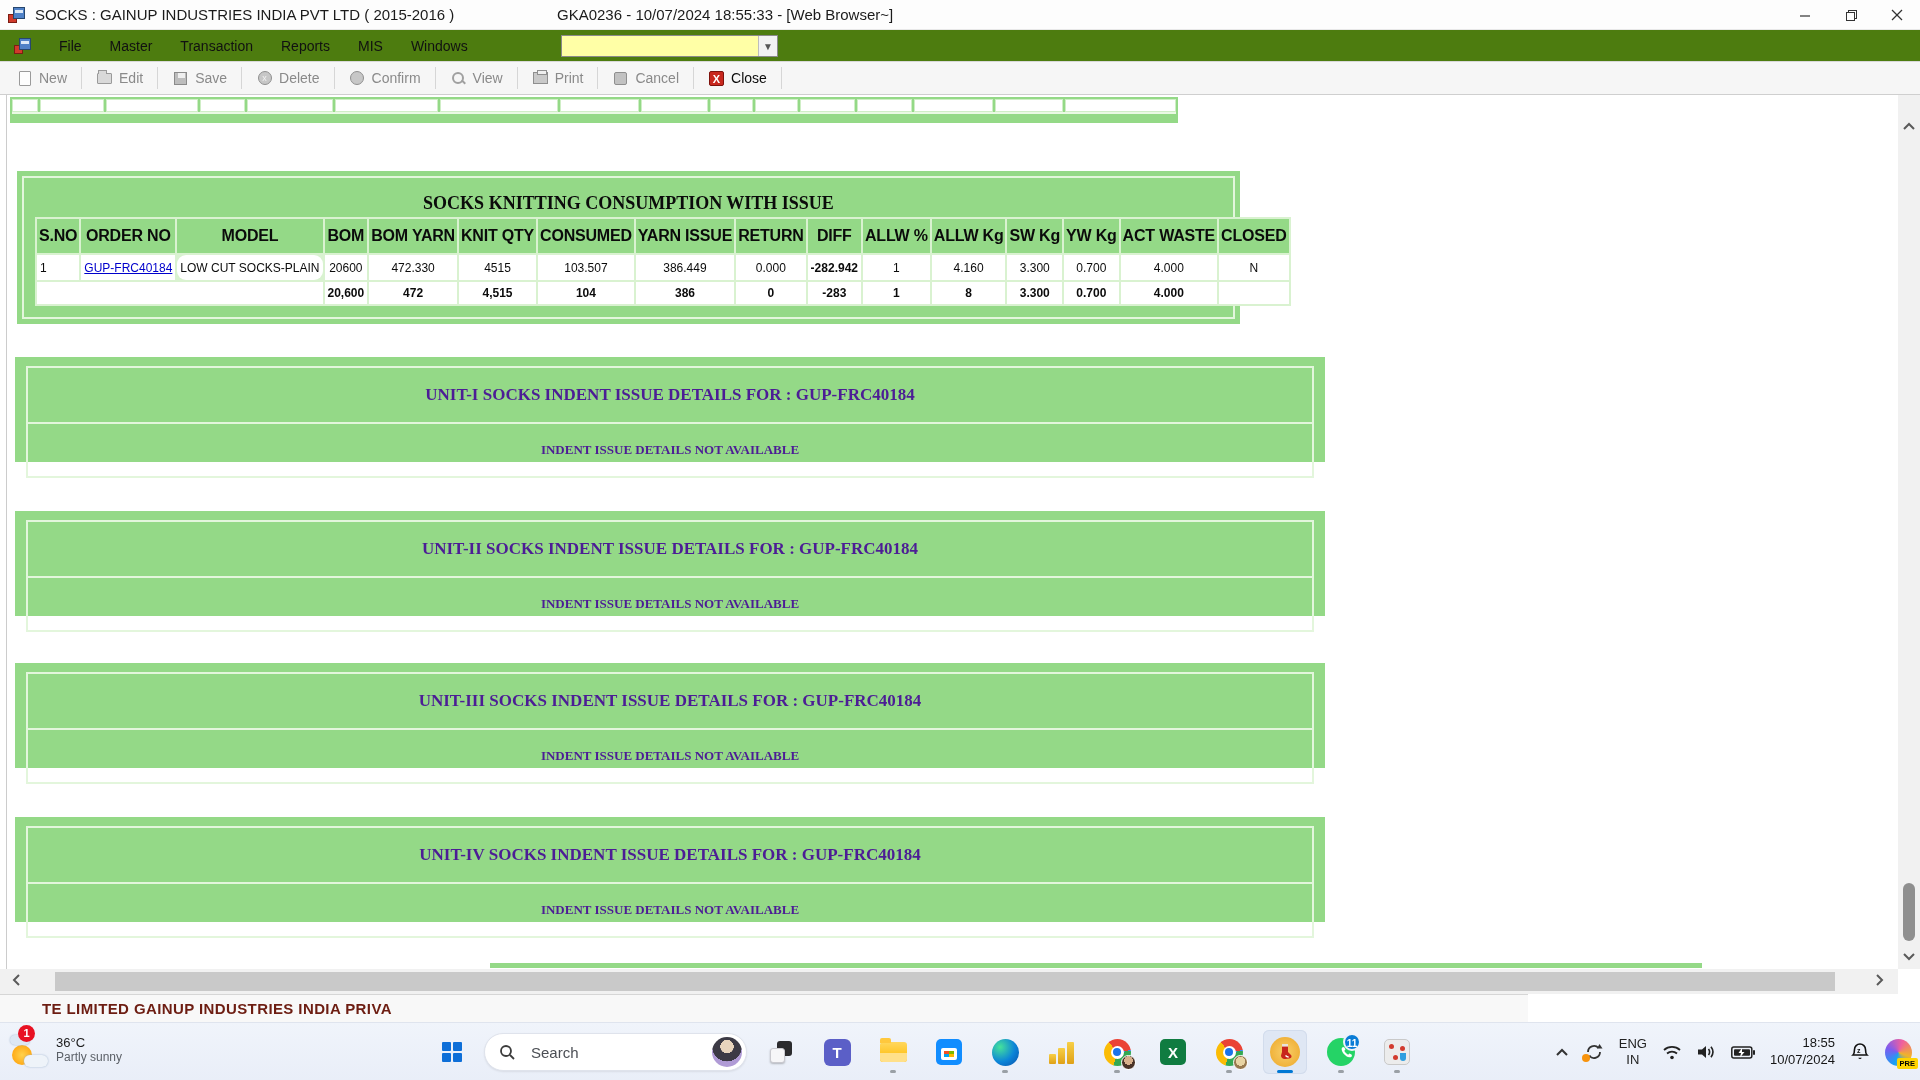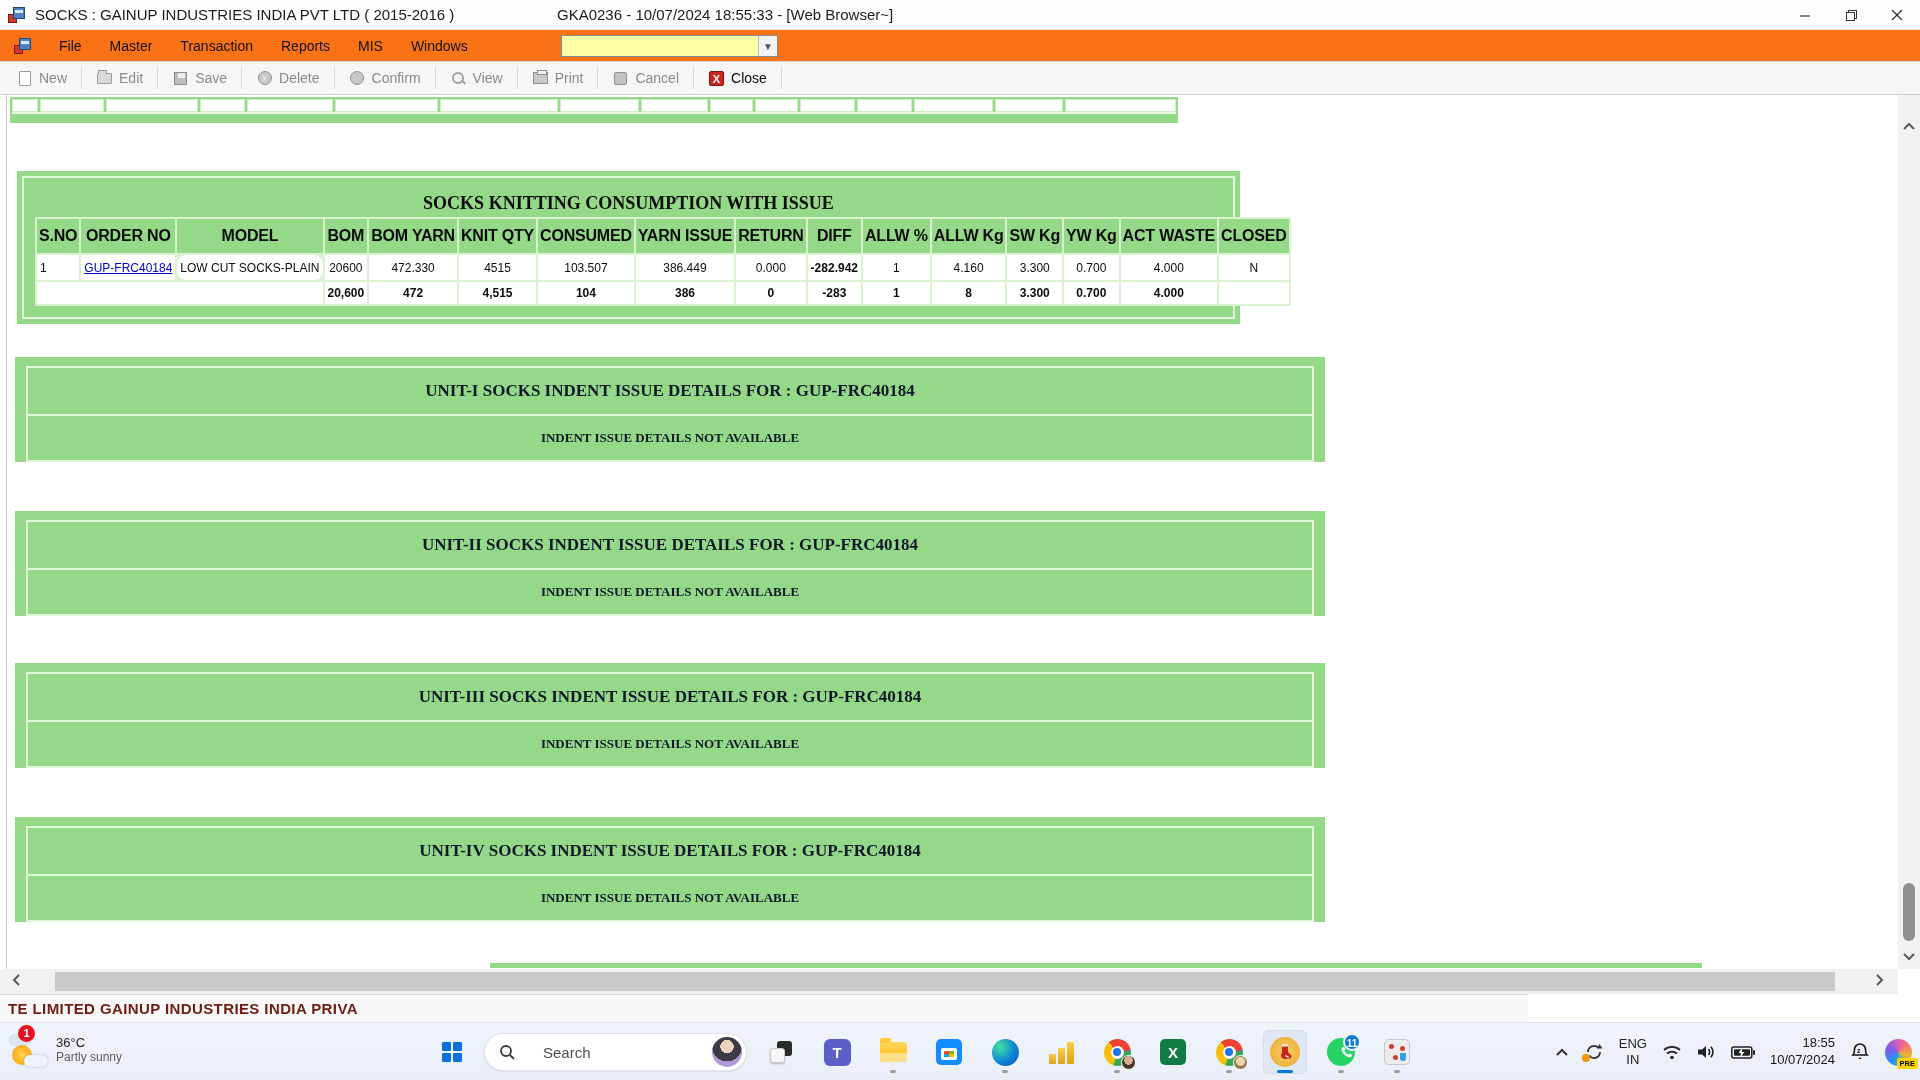--- a/index.html
+++ b/index.html
@@ -21,21 +21,21 @@
   .appicon{position:relative;width:17px;height:16px;margin-left:8px;flex:0 0 auto;}
   .appicon .blue{position:absolute;right:0;top:0;width:12px;height:12px;background:#4f81c7;border:1px solid #27476e;}
   .appicon .blue::before{content:"";position:absolute;left:1px;top:2px;right:1px;height:3px;background:#dce9f7;}
   .appicon .red{position:absolute;left:0;bottom:0;width:9px;height:9px;background:#d03a2b;border:1px solid #7c1d13;}
   .title-text{margin-left:10px;font-size:15px;color:#1b1b1b;}
   .session-text{position:absolute;left:557px;top:0;height:30px;line-height:30px;font-size:15px;color:#1b1b1b;}
   .wctrls{position:absolute;right:0;top:0;height:30px;display:flex;}
   .wbtn{width:46px;height:30px;display:flex;align-items:center;justify-content:center;}
 
   
-  .menubar{position:absolute;top:30px;left:0;width:1920px;height:32px;background:#f97316;border-bottom:1px solid #d9d9d9;display:flex;align-items:center;}
+  .menubar{position:absolute;top:30px;left:0;width:1920px;height:32px;background:#4d7c0f;border-bottom:1px solid #d9d9d9;display:flex;align-items:center;}
   .menubar .appicon{margin-left:14px;}
   .menu-items{display:flex;margin-left:14px;}
   .menu-item{padding:0 14px;font-size:14px;color:#111;height:32px;line-height:32px;}
   .combo{position:absolute;left:561px;top:5px;width:217px;height:22px;background:#ffffa6;border:1px solid #8a8a8a;display:flex;}
   .combo .field{flex:1;}
   .combo .arrow{width:19px;background:#f2f2f2;border-left:1px solid #bdbdbd;display:flex;align-items:center;justify-content:center;color:#555;font-size:10px;}
   .childctrls{position:absolute;right:8px;top:30px;height:32px;display:flex;align-items:center;gap:10px;}
   .cbtn{width:22px;height:22px;display:flex;align-items:center;justify-content:center;}
 
   
@@ -74,59 +74,59 @@
   table.grid{border-collapse:separate;border-spacing:2px;width:100%;background:var(--green-line);}
   table.grid th{background:var(--green);font-size:16px;font-weight:bold;color:#0b0b0b;height:34px;padding:0 2px;letter-spacing:-0.2px;white-space:nowrap;}
   table.grid td{background:#fff;font-size:12px;color:#0b0b0b;height:25px;text-align:center;padding:0 3px;white-space:nowrap;}
   table.grid tr.totals td{font-weight:bold;height:22px;}
   td.model{text-align:left;border-radius:9px;}
   .order-link{color:var(--link);text-decoration:underline;cursor:pointer;}
   td.diff-neg{background:var(--red);color:var(--redtext);font-weight:bold;}
 
   
   .banner{position:absolute;left:15px;width:1310px;height:105px;background:var(--green);padding:9px 11px;}
-  .banner-row{height:48px;border:2px solid var(--green-pale);display:flex;align-items:center;justify-content:center;font-family:"Liberation Serif",serif;font-weight:bold;color:#0f172a;}
+  .banner-row{height:56px;border:2px solid var(--green-pale);display:flex;align-items:center;justify-content:center;font-family:"Liberation Serif",serif;font-weight:bold;color:#4c1d95;}
   .banner-row.first{border-bottom:none;}
   .banner-title{font-size:17px;}
   .banner-msg{font-size:13px;}
 
   .bottom-stub{position:absolute;left:490px;top:963px;width:1212px;height:5px;background:var(--green);}
 
   
   .vscroll{position:absolute;right:0;top:95px;width:22px;height:874px;background:#f1f1f1;}
   .vscroll .up{position:absolute;top:22px;left:0;width:22px;text-align:center;color:#5a5a5a;}
   .vscroll .down{position:absolute;bottom:4px;left:0;width:22px;text-align:center;color:#5a5a5a;}
   .vscroll .thumb{position:absolute;bottom:28px;left:5px;width:12px;height:58px;background:#8f8f8f;border-radius:6px;}
   .hscroll{position:absolute;left:0;top:969px;width:1898px;height:25px;background:#f1f1f1;display:flex;align-items:center;}
   .hscroll .left{position:absolute;left:12px;color:#5a5a5a;}
   .hscroll .right{position:absolute;right:14px;color:#5a5a5a;}
   .hscroll .thumb{position:absolute;left:55px;width:1780px;height:19px;background:#c9c9c9;}
 
   
-  .statusbar{position:absolute;left:0;top:994px;width:1528px;height:28px;background:#f8f8f8;border-top:1px solid #d6d6d6;display:flex;align-items:center;}
+  .statusbar{position:absolute;left:0;top:994px;width:1528px;height:28px;background:#f8f8f8;border-top:1px solid #d6d6d6;display:flex;align-items:center;padding-left:34px;}
   .ticker{margin-left:8px;font-size:15px;font-weight:bold;color:var(--maroon);letter-spacing:0.4px;}
 
   
   .taskbar{position:absolute;left:0;top:1022px;width:1920px;height:58px;background:linear-gradient(#f0f4fb,#e9eef8);border-top:1px solid #dfe4ee;}
   .weather{position:absolute;left:10px;top:6px;display:flex;align-items:center;gap:8px;}
   .wicon{position:relative;width:38px;height:40px;}
   .wicon .sun{position:absolute;left:2px;bottom:4px;width:20px;height:20px;border-radius:50%;background:radial-gradient(#ffd24d,#ff9a00);}
   .wicon .cloud{position:absolute;right:0;bottom:2px;width:24px;height:12px;border-radius:8px;background:#eef3f9;box-shadow:0 0 2px #9db2cc;}
   .wicon .cloud2{position:absolute;left:0;top:6px;width:20px;height:10px;border-radius:7px;background:#dde7f3;box-shadow:0 0 2px #9db2cc;}
   .wbadge{position:absolute;left:8px;top:-4px;min-width:17px;height:17px;border-radius:9px;background:#e81123;color:#fff;font-size:11px;font-weight:bold;text-align:center;line-height:17px;padding:0 2px;}
   .wtemp{font-size:13px;color:#1d1d1d;}
   .wcond{font-size:12px;color:#5a5f66;}
 
   .tb-center{position:absolute;left:432px;top:7px;display:flex;align-items:center;gap:12px;}
   .start{width:40px;height:44px;display:flex;align-items:center;justify-content:center;}
   .winlogo{display:grid;grid-template-columns:9px 9px;grid-template-rows:9px 9px;gap:2px;}
   .winlogo span{background:#0e6fd8;border-radius:1px;}
   .searchpill{width:263px;height:38px;background:#fff;border:1px solid #dfe3ec;border-radius:19px;display:flex;align-items:center;box-shadow:0 1px 2px rgba(0,0,0,.08);}
   .searchpill .mag{margin-left:14px;}
-  .searchpill .stext{margin-left:28px;font-size:15px;color:#4c4f55;flex:1;}
+  .searchpill .stext{margin-left:16px;font-size:15px;color:#4c4f55;flex:1;}
   .searchpill .savatar{width:30px;height:30px;border-radius:50%;margin-right:4px;background:radial-gradient(circle at 50% 32%,#e8d4bd 0 26%,#3c3a45 27% 58%,#b09bd6 59%);}
   .tile{position:relative;width:44px;height:44px;display:flex;align-items:center;justify-content:center;border-radius:6px;}
   .tile.active{background:#dfe7f4;box-shadow:inset 0 0 0 1px #d2dcec;}
   .rundot{position:absolute;bottom:1px;left:50%;transform:translateX(-50%);width:6px;height:3px;border-radius:2px;background:#9aa0a6;}
   .activebar{position:absolute;bottom:1px;left:50%;transform:translateX(-50%);width:16px;height:3px;border-radius:2px;background:#0078d4;}
 
   .i-taskview{position:relative;width:22px;height:22px;}
   .i-taskview .b{position:absolute;right:0;top:0;width:15px;height:15px;background:#2b2b2e;border-radius:3px;}
   .i-taskview .f{position:absolute;left:0;bottom:0;width:15px;height:15px;background:#f6f6f8;border:1px solid #c9c9cf;border-radius:3px;box-shadow:0 1px 2px rgba(0,0,0,.25);}
   .i-teams{width:27px;height:27px;border-radius:6px;background:#5b5fc7;color:#fff;font-weight:bold;font-size:15px;display:flex;align-items:center;justify-content:center;}

